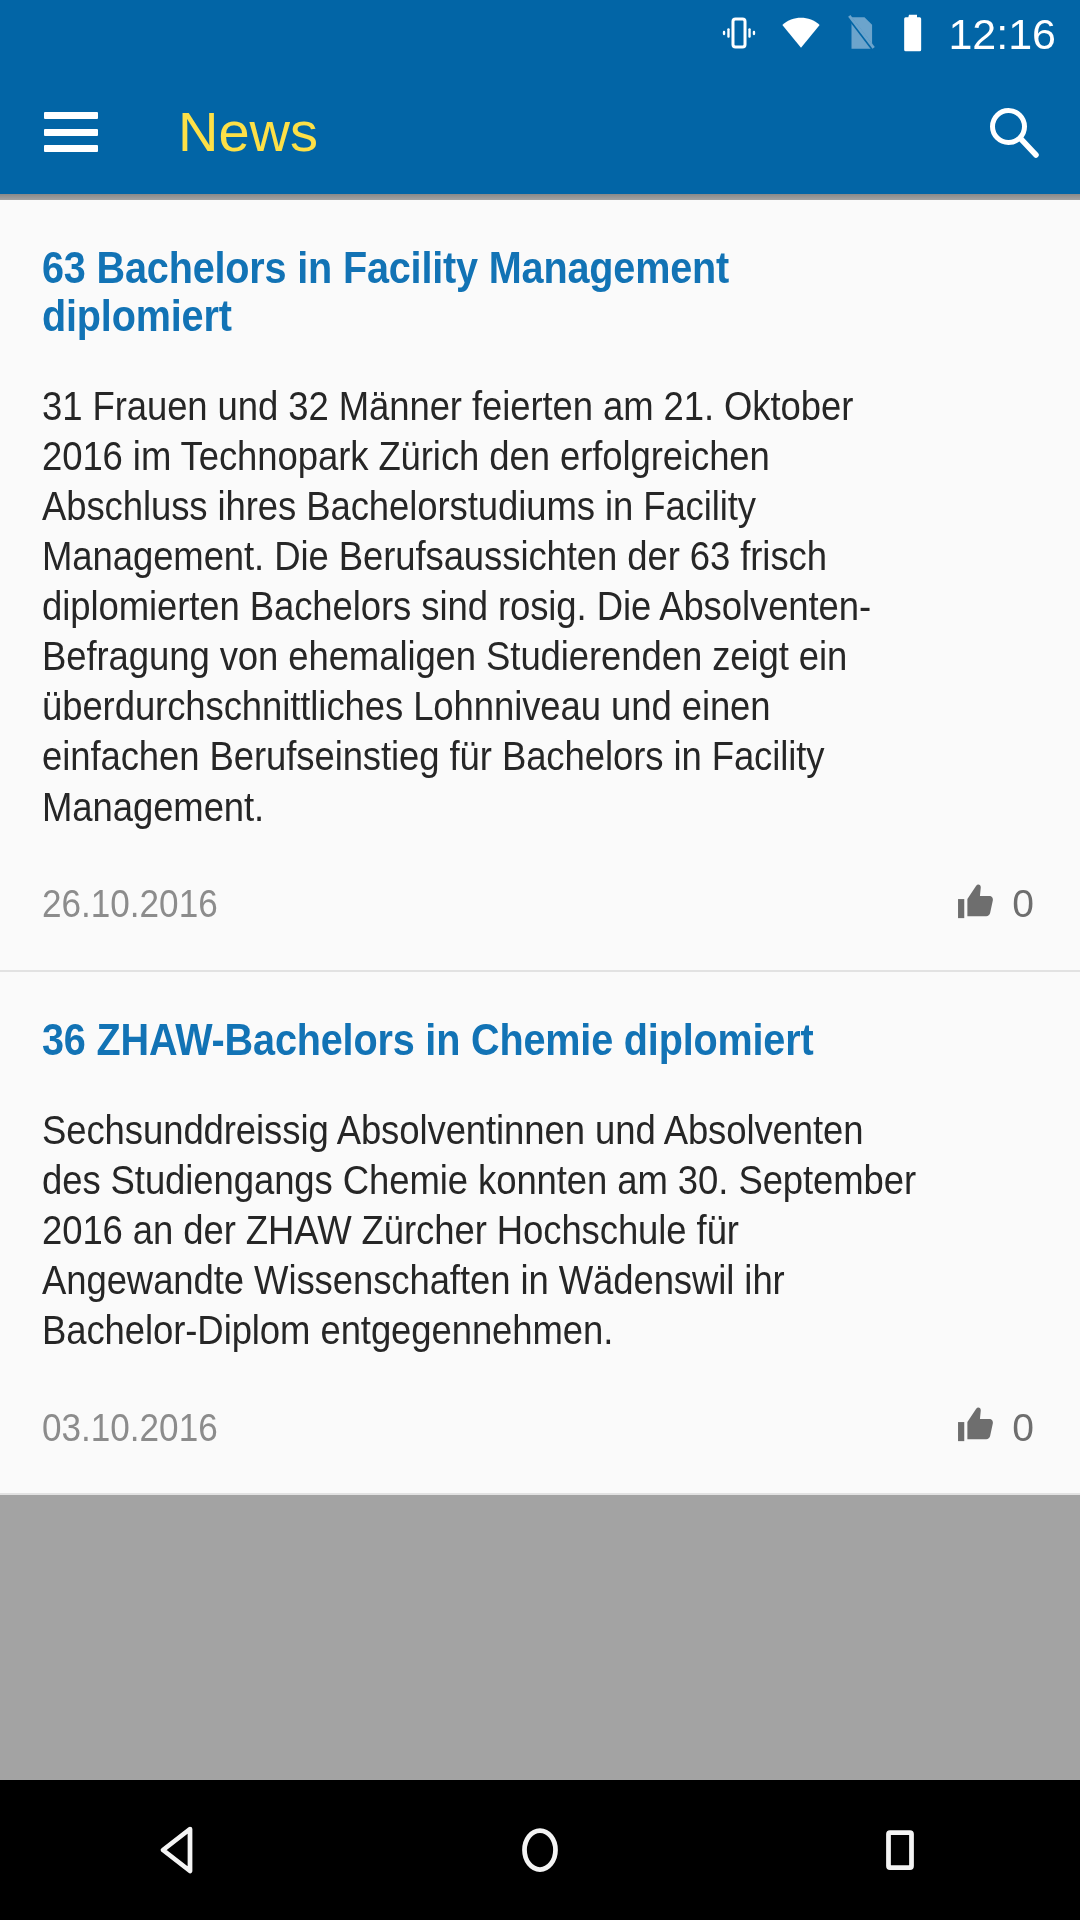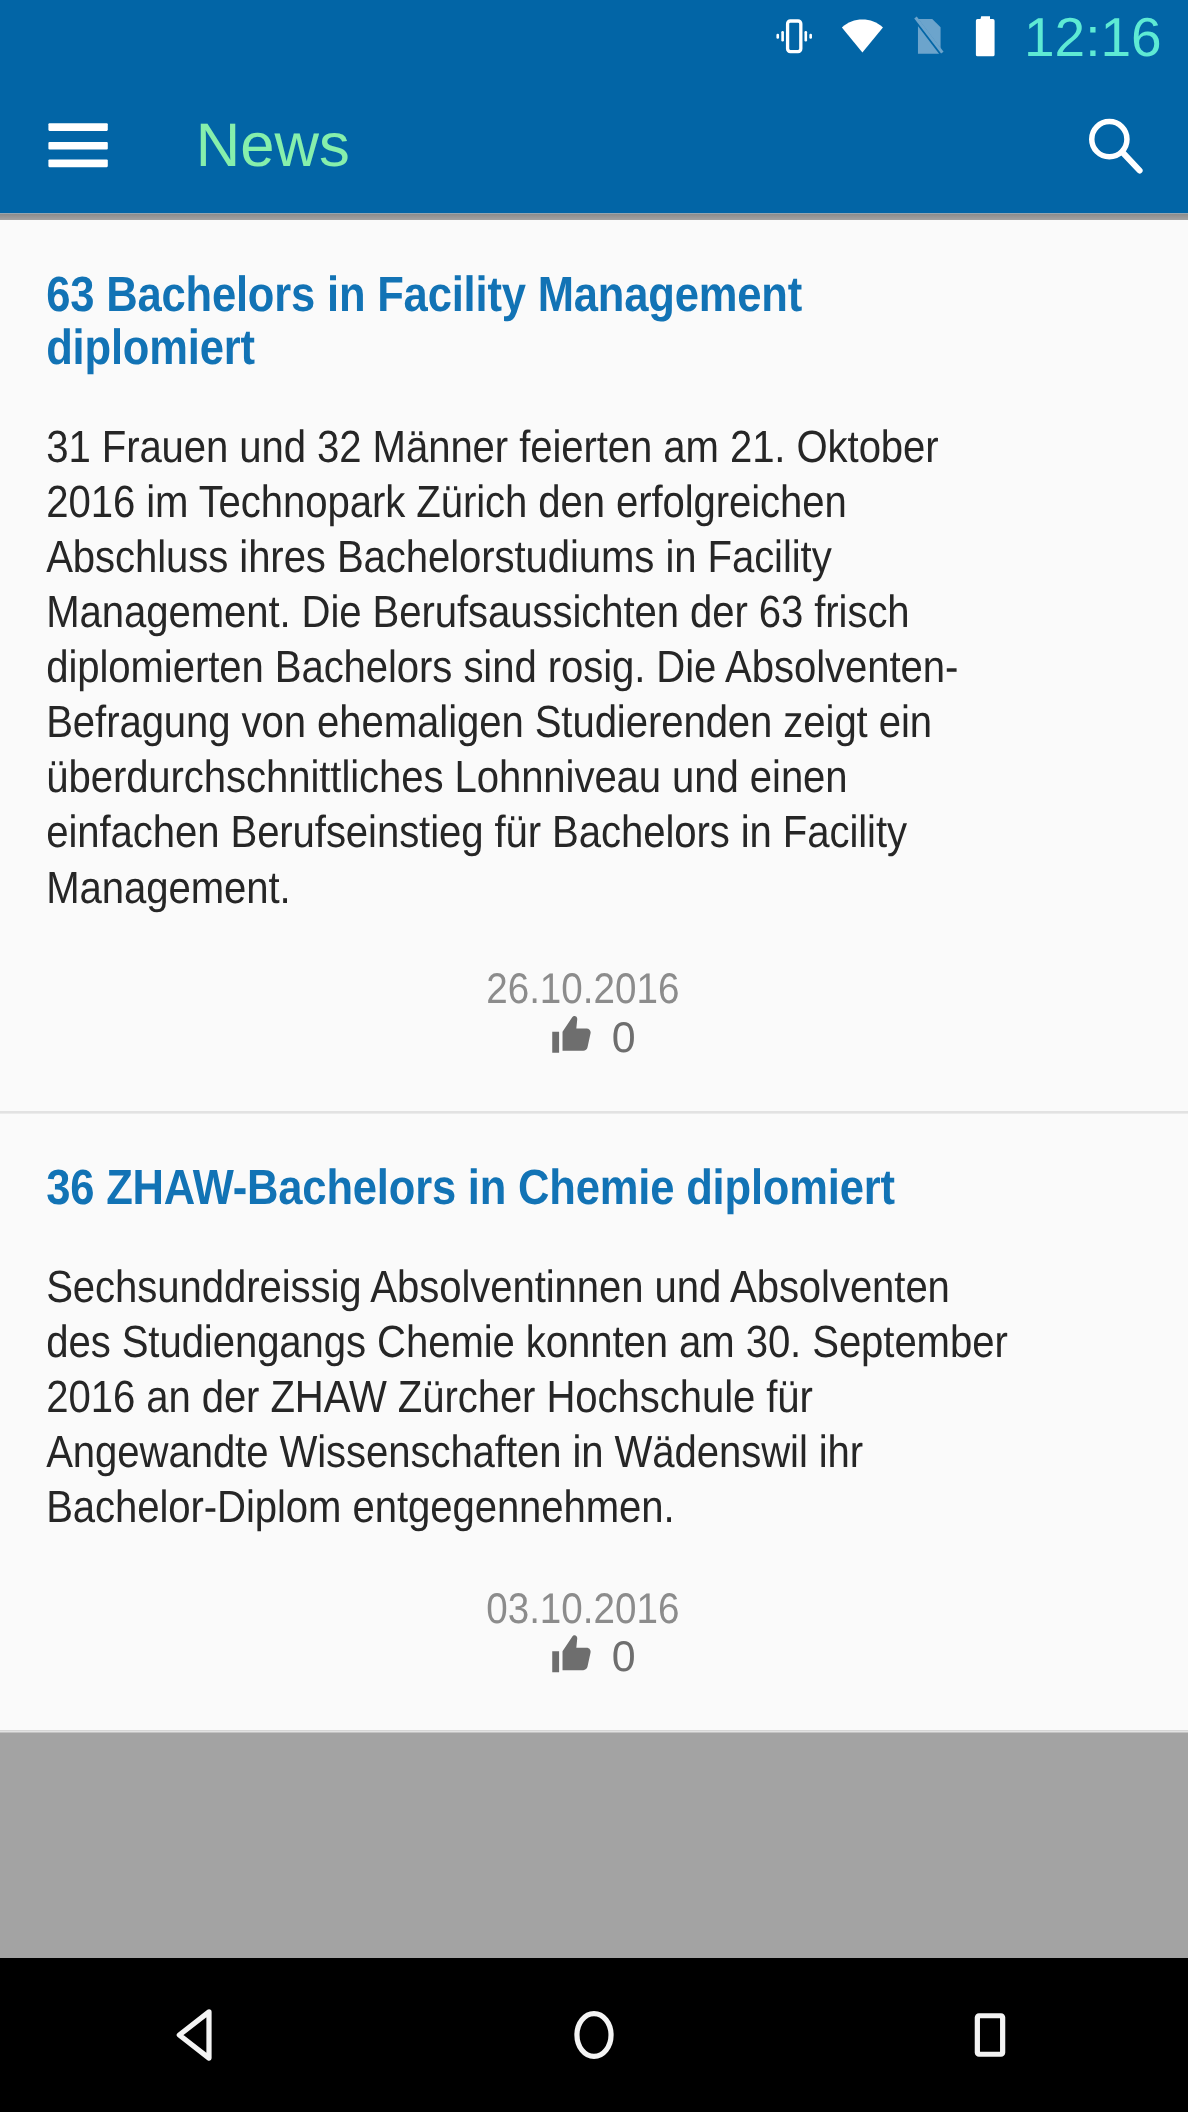--- a/index.html
+++ b/index.html
@@ -30,22 +30,22 @@
     padding: 0 24px 0 0;
     flex: 0 0 auto;
   }
   .status-icons {
     display: flex;
     align-items: center;
     gap: 22px;
   }
   .status-icon { display: block; }
   .status-time {
-    color: #5eead4;
-    font-size: 50px;
+    color: #ffffff;
+    font-size: 43px;
     font-weight: 400;
     letter-spacing: 0px;
     margin-left: 22px;
     font-family: "Liberation Sans", sans-serif;
     line-height: 1;
     position: relative;
     top: -1px;
   }
 
   
@@ -67,21 +67,21 @@
     cursor: pointer;
   }
   .hamburger span {
     display: block;
     height: 7px;
     width: 100%;
     background: #ffffff;
     border-radius: 1px;
   }
   .toolbar-title {
-    color: #86efac;
+    color: #fde047;
     font-size: 56px;
     font-weight: 400;
     margin-left: 80px;
     line-height: 1;
     white-space: nowrap;
   }
   .toolbar-spacer { flex: 1 1 auto; }
   .search-btn {
     width: 66px;
     height: 66px;
@@ -130,21 +130,20 @@
     transform: scaleX(0.89);
     transform-origin: left top;
     letter-spacing: -0.1px;
   }
   .article-meta {
     display: flex;
     align-items: center;
     justify-content: space-between;
     margin-top: 48px;
     padding-bottom: 42px;
-    flex-direction: column;
   }
   .article-date {
     color: #8c8c8c;
     font-size: 39px;
     font-family: "Liberation Sans Narrow", "Liberation Sans", sans-serif;
     font-stretch: condensed;
     transform: scaleX(0.9);
     transform-origin: left center;
     line-height: 1;
   }

